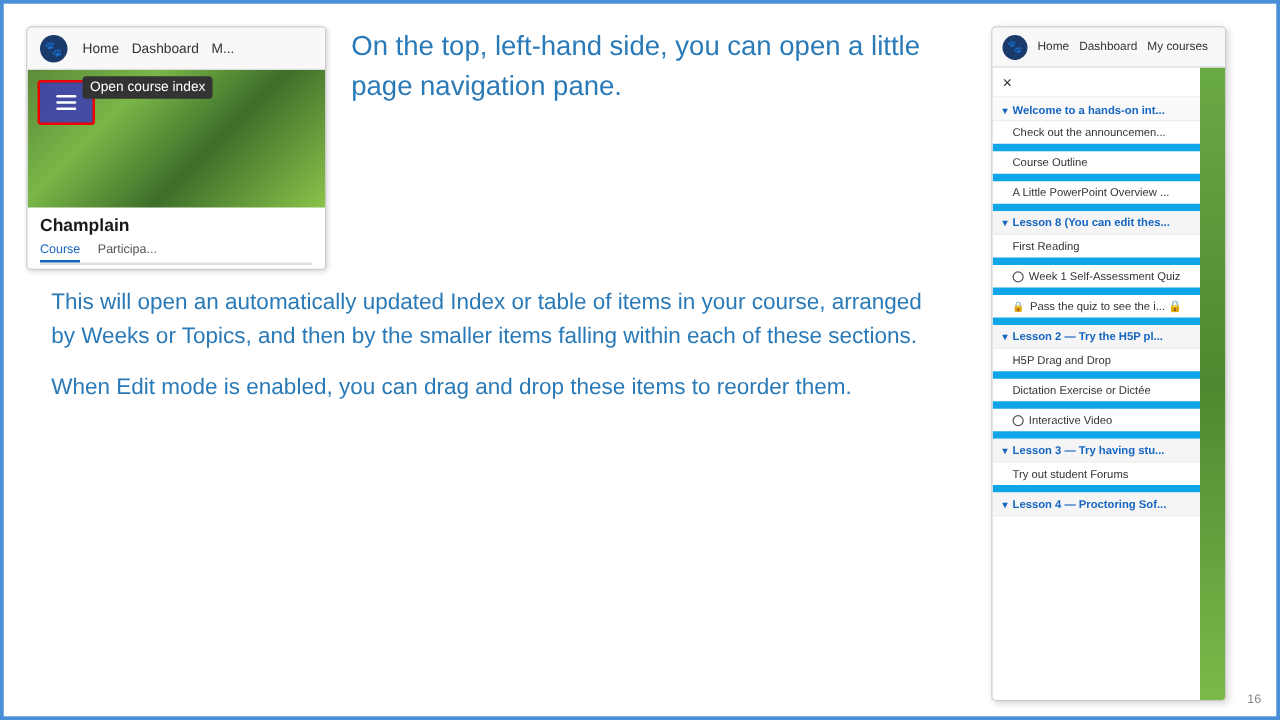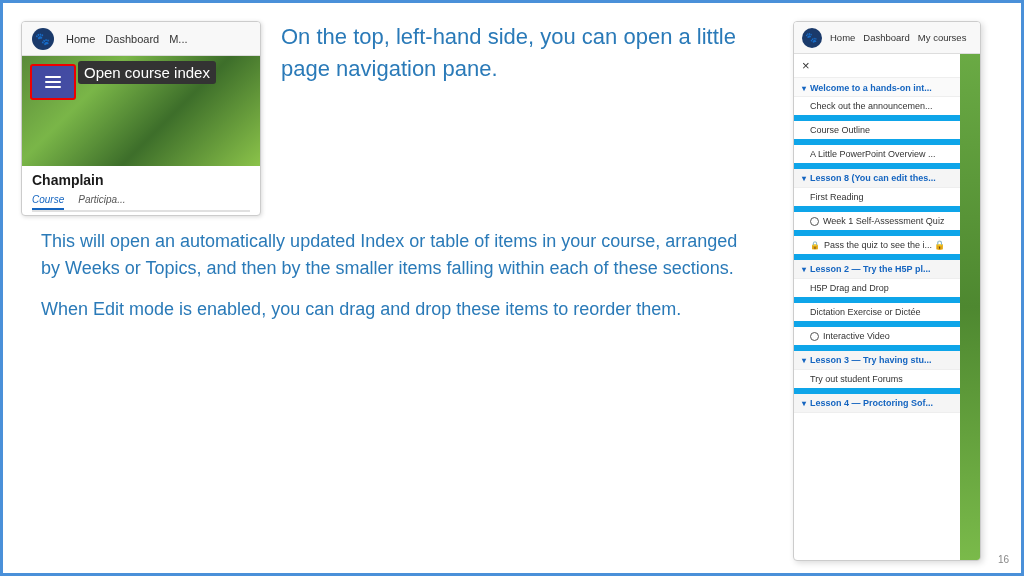--- a/index.html
+++ b/index.html
@@ -120,24 +120,24 @@
     .mock-icon-line {
       width: 16px;
       height: 2px;
       background: white;
       border-radius: 1px;
     }
 
     .mock-tooltip {
       position: absolute;
       top: 5px;
-      left: 56px;
+      left: 44px;
       background: #333;
       color: #fff;
-      font-size: 15px;
+      font-size: 11px;
       padding: 3px 6px;
       border-radius: 3px;
       white-space: nowrap;
     }
 
     .mock-course-info {
       padding: 6px 10px;
     }
 
     .mock-champlain {
@@ -151,21 +151,20 @@
       gap: 14px;
       margin-top: 6px;
       border-bottom: 2px solid #e0e0e0;
       padding-bottom: 2px;
     }
 
     .mock-tab {
       font-size: 10px;
       color: #555;
       padding-bottom: 3px;
-      font-style: italic;
     }
 
     .mock-tab.active {
       color: #1565c0;
       border-bottom: 2px solid #1565c0;
       margin-bottom: -2px;
     }
 
     
     .description-text {

